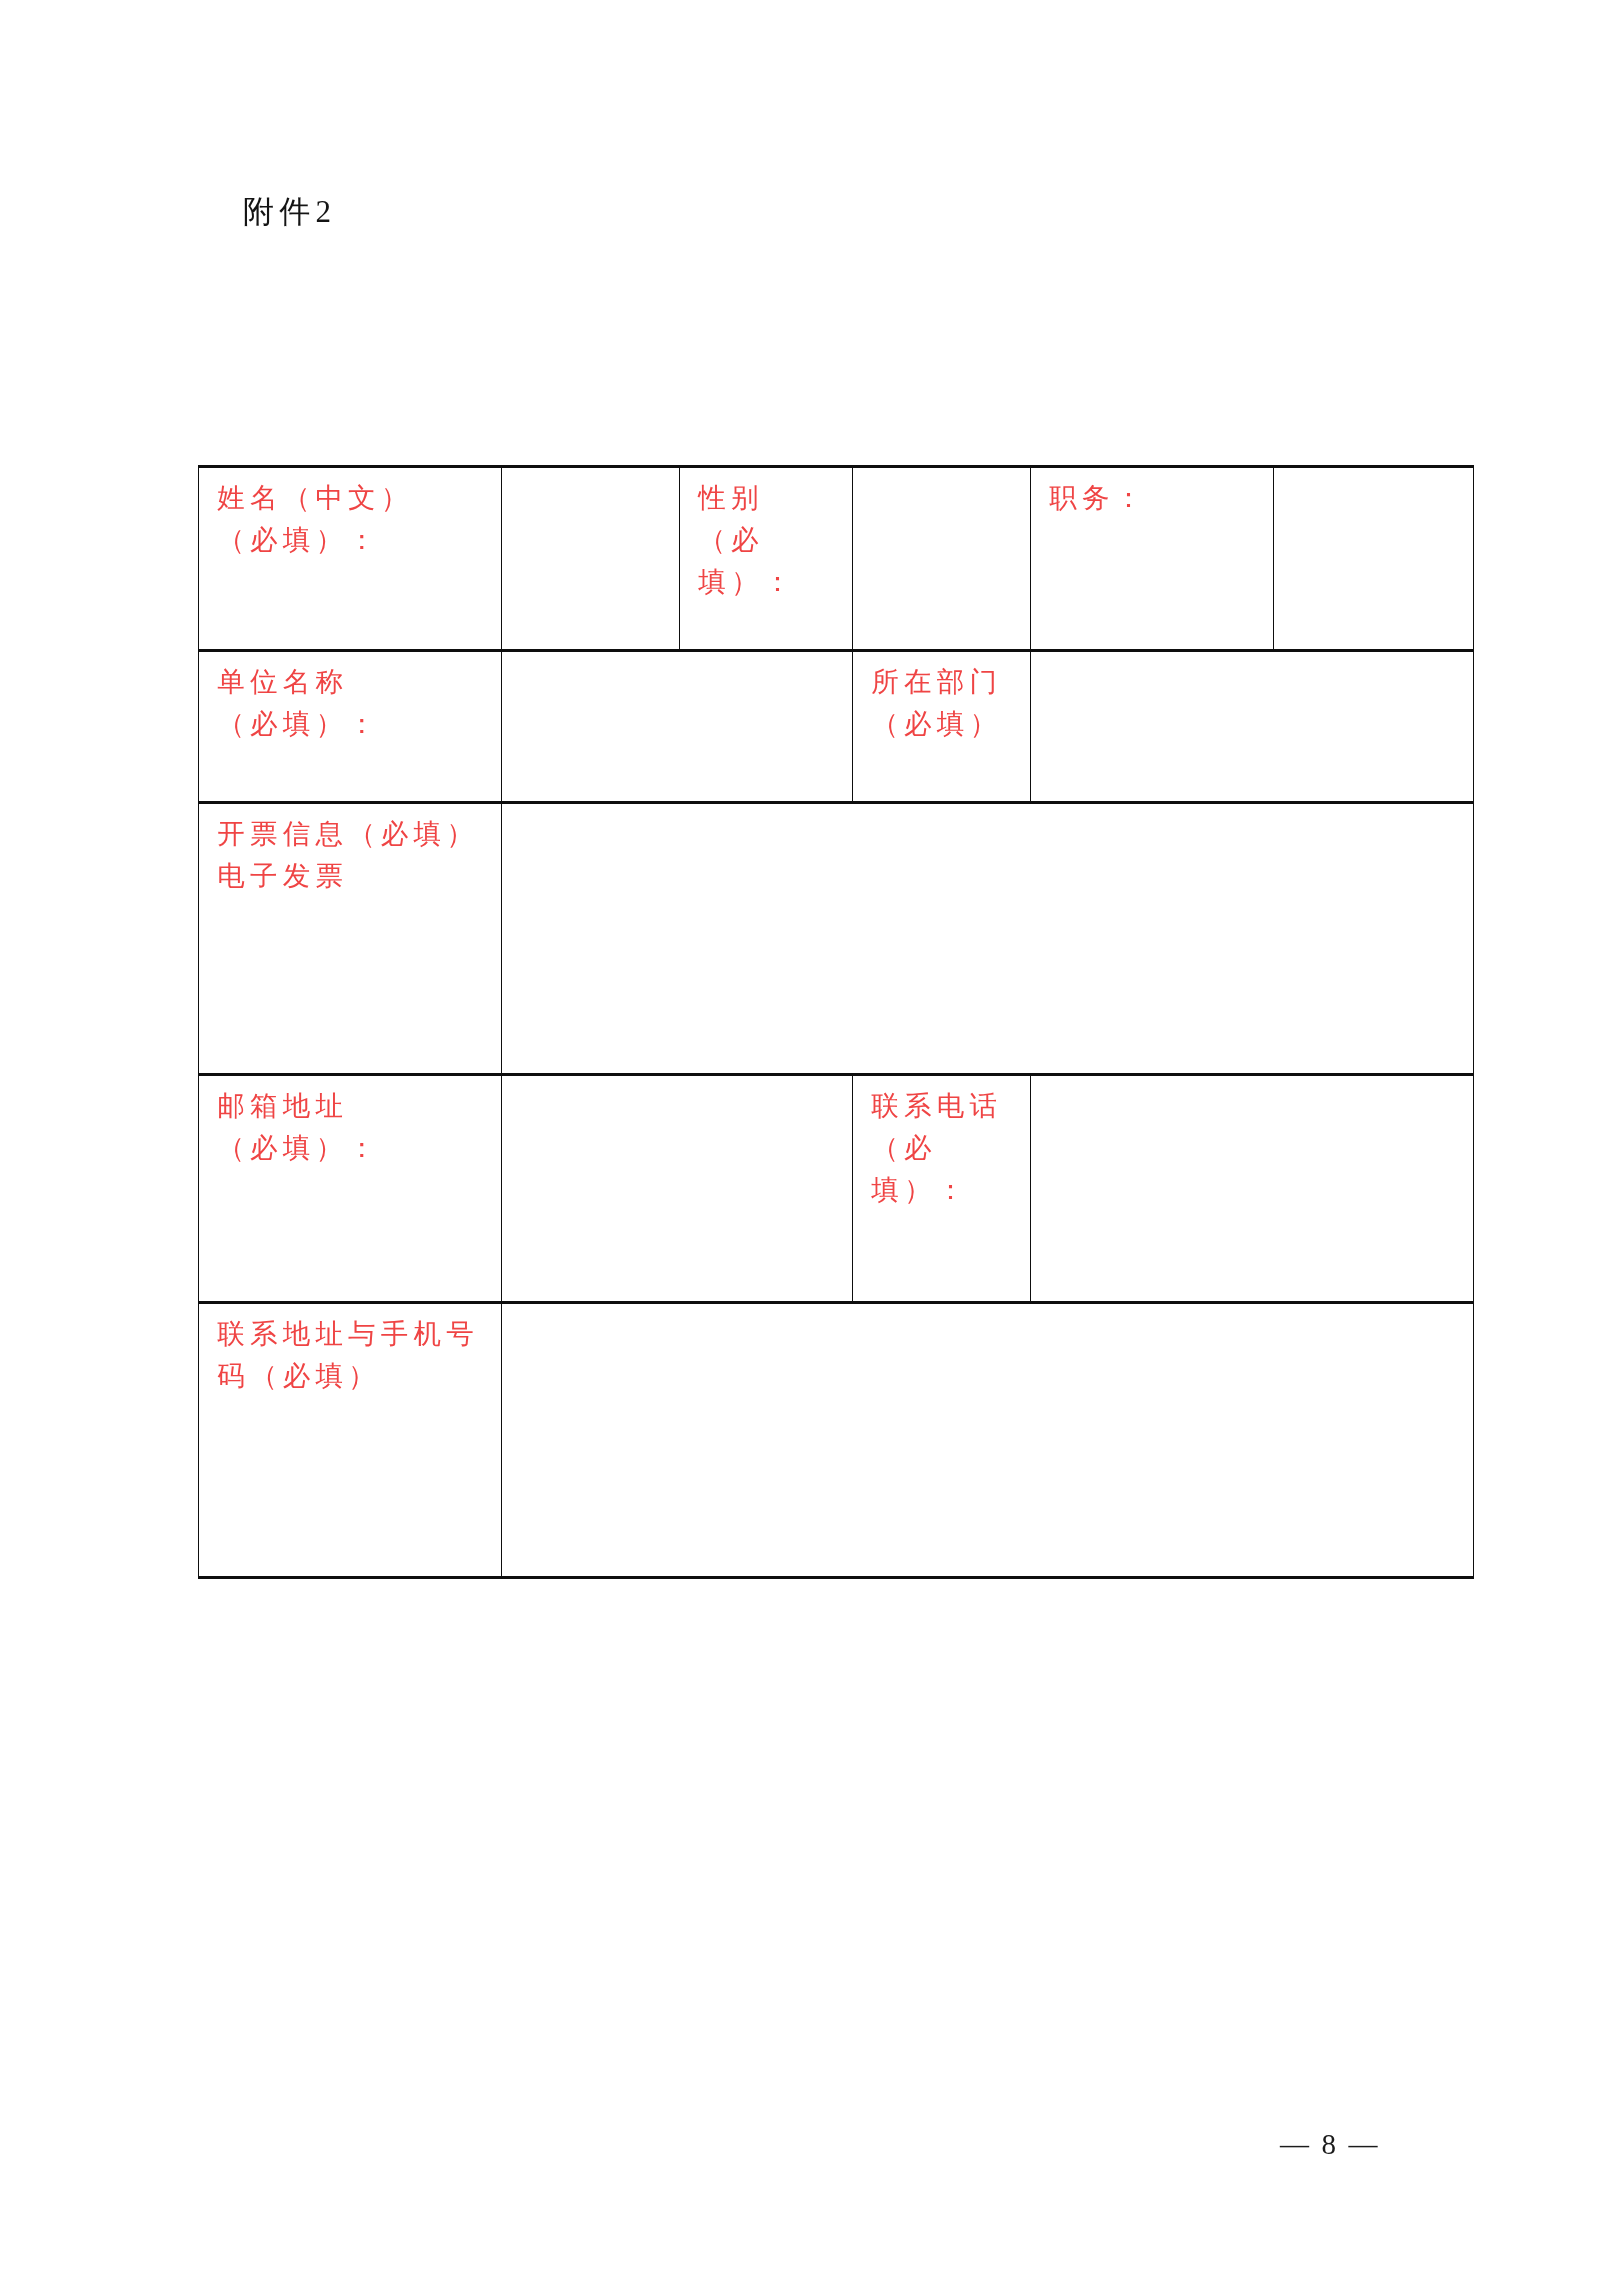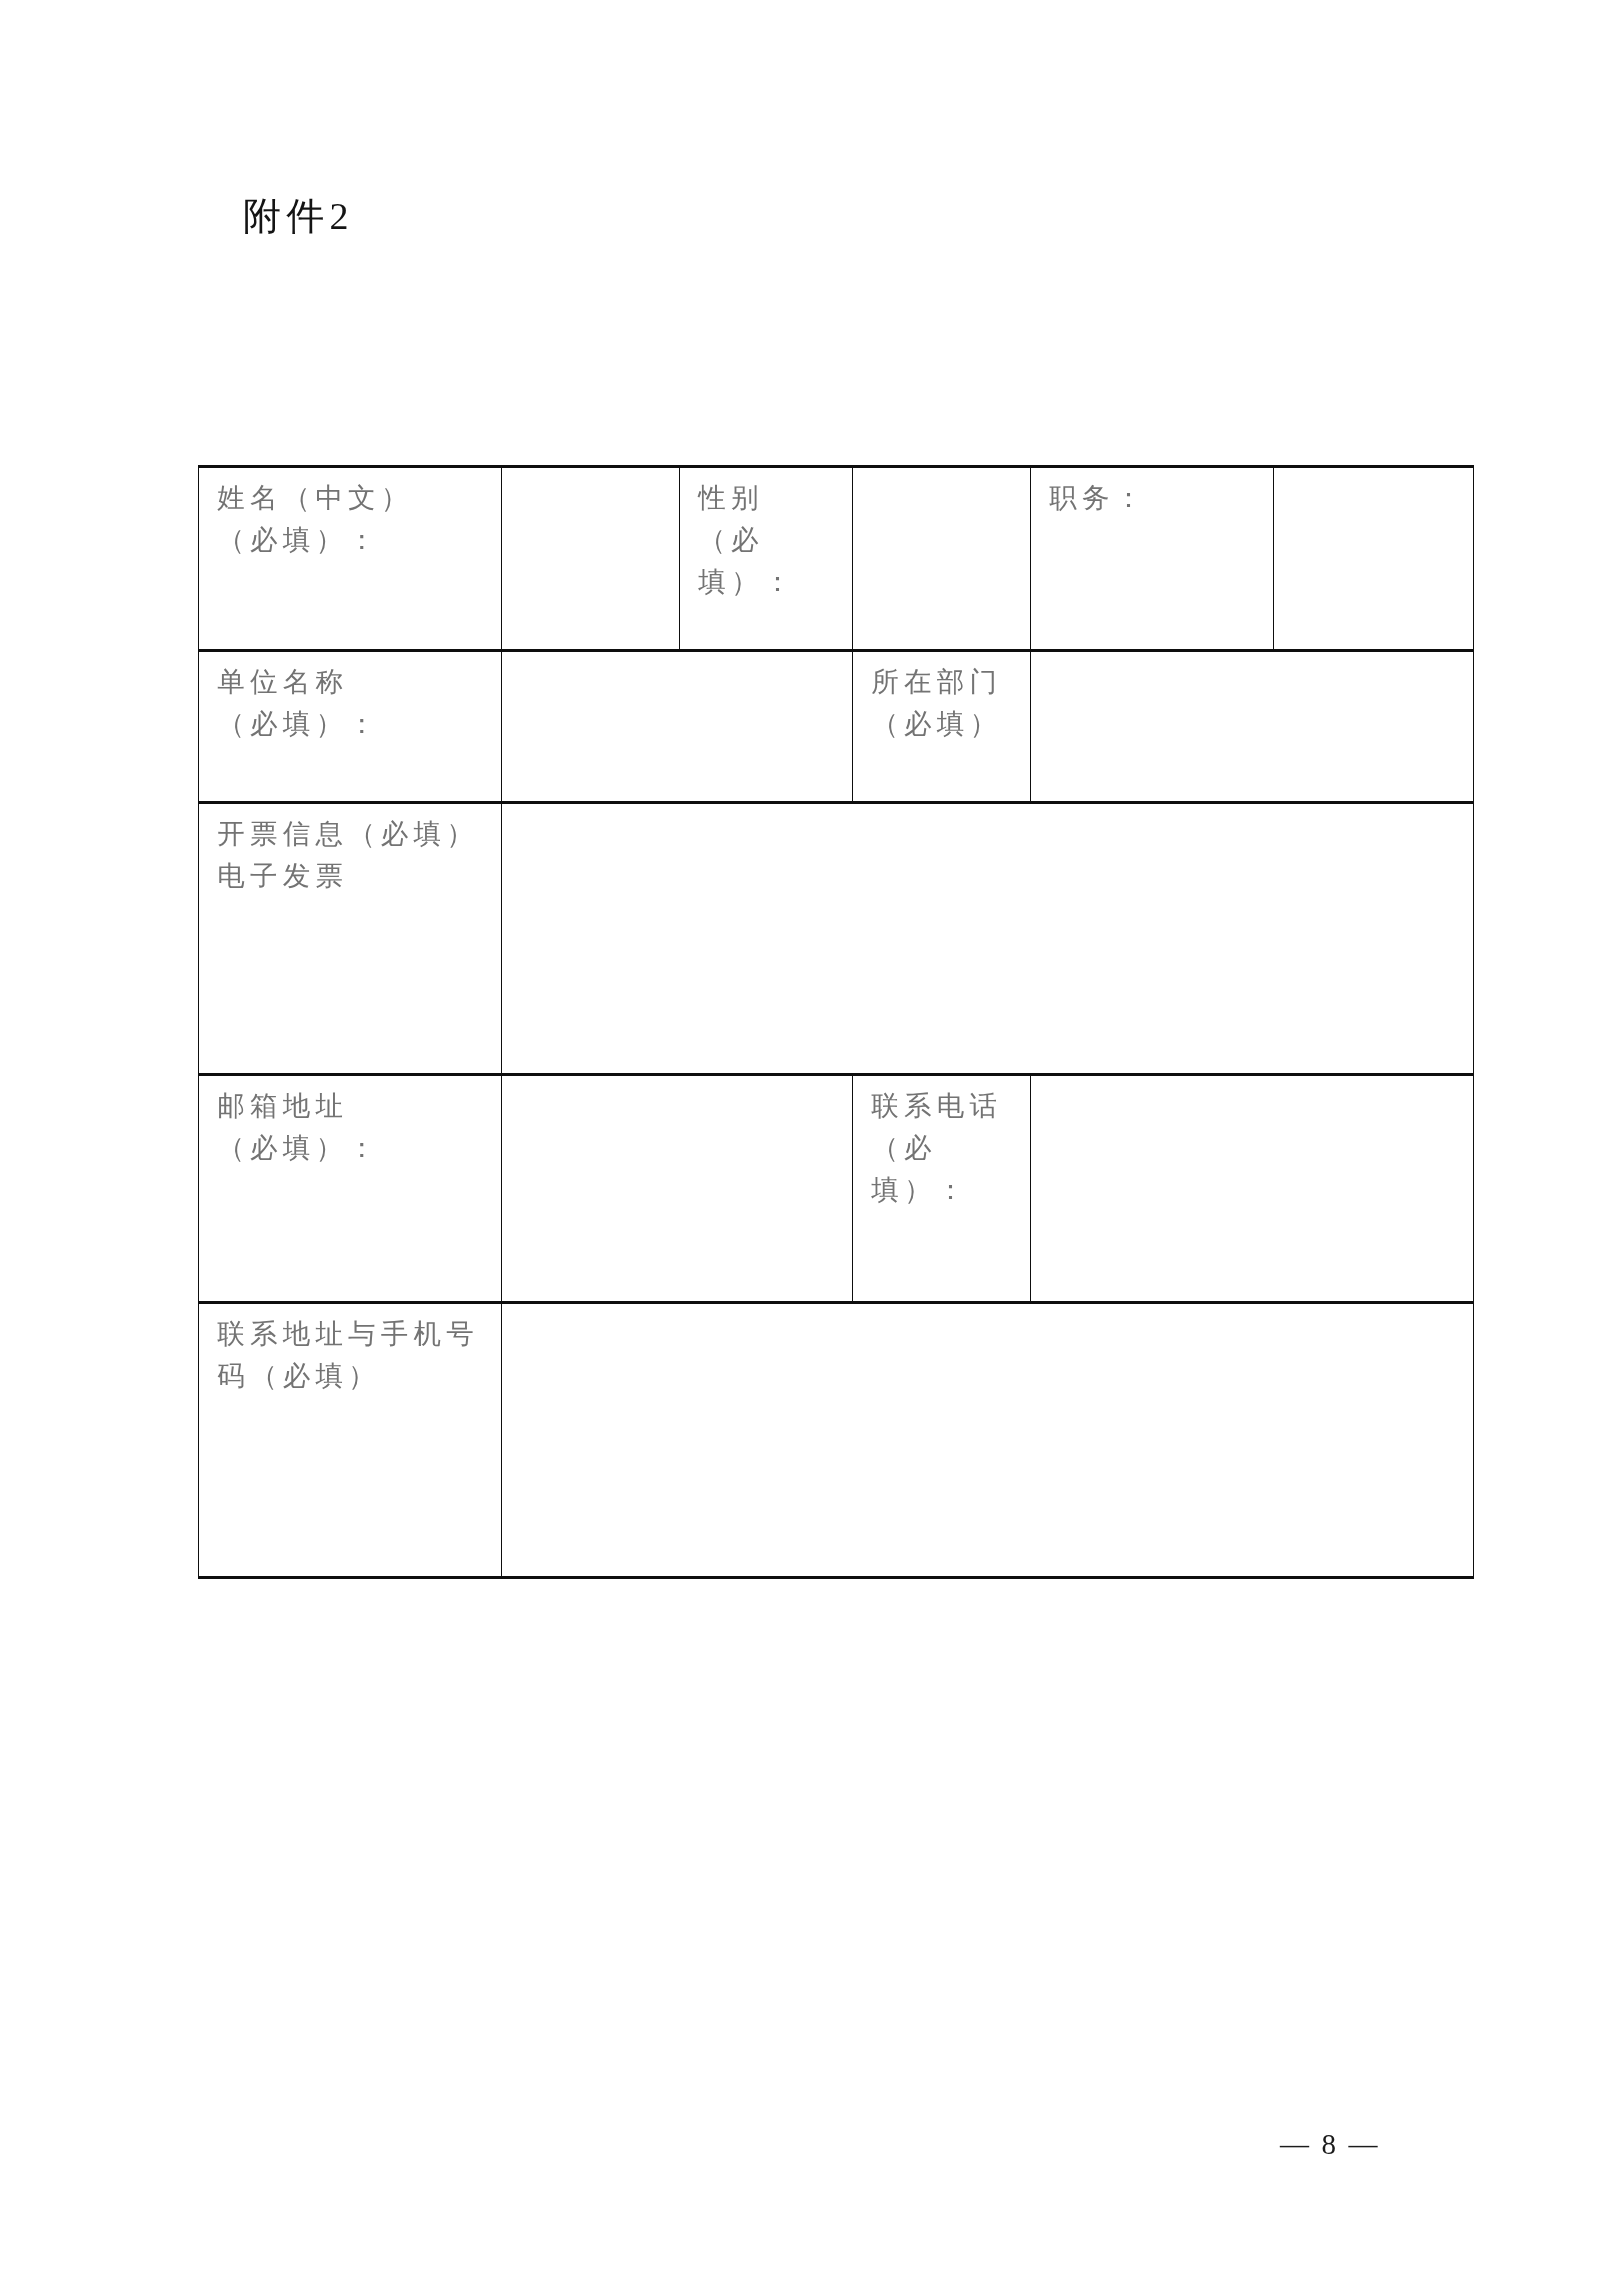--- a/index.html
+++ b/index.html
@@ -13,21 +13,21 @@
     height: 2295px;
     background: #ffffff;
     font-family: "Liberation Serif", "DejaVu Serif", serif;
     color: #141414;
     overflow: hidden;
   }
   .attachment-label {
     position: absolute;
     left: 243px;
     top: 191px;
-    font-size: 38px;
+    font-size: 31px;
     letter-spacing: 5.2px;
     white-space: nowrap;
   }
   .doc-title {
     position: absolute;
     left: 0;
     top: 259px;
     width: 1623px;
     text-align: center;
     font-size: 51px;
@@ -51,21 +51,21 @@
     border: 1.3px solid #0e0e0e;
     border-top-width: 3.3px;
     border-bottom-width: 3.3px;
     vertical-align: top;
     padding: 9.2px 10.5px 9.2px 18.3px;
     font-size: 27.5px;
     line-height: 1.52;
     letter-spacing: 5.2px;
     white-space: pre-line;
     overflow: hidden;
-    color: #737373;
+    color: #ef4444;
   }
   .page-number {
     position: absolute;
     left: 1280px;
     top: 2128px;
     font-size: 29px;
     letter-spacing: 2.6px;
     color: #1c1c1c;
     white-space: nowrap;
   }

